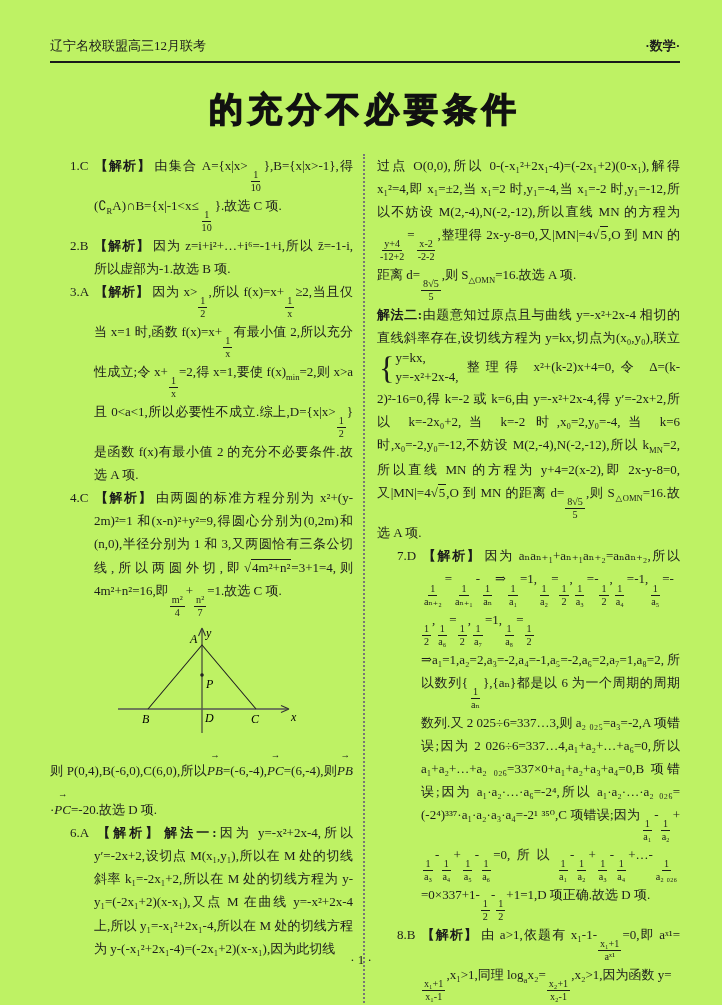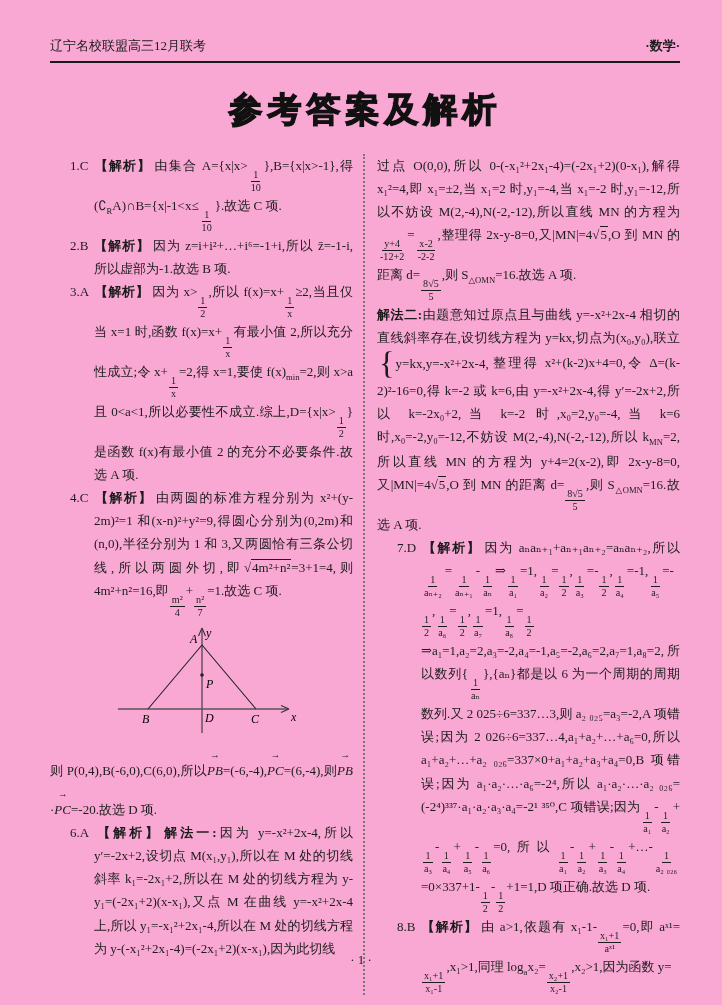--- a/index.html
+++ b/index.html
@@ -1,18 +1,18 @@
 <!DOCTYPE html>
 <html><head>
 <meta charset="utf-8">
 <style>
   html,body{margin:0;padding:0;background:#e9e9e7;}
   .page{
     width:722px;height:1005px;box-sizing:border-box;position:relative;overflow:hidden;
-    margin:0 auto;background:#f9a8d4;color:#1c1c1c;
+    margin:0 auto;background:#bef264;color:#1c1c1c;
     font-family:"Liberation Serif","DejaVu Serif",serif;
     font-size:13px;line-height:1.78;
     padding:34px 42px 0 50px;
   }
   
   .header{display:flex;justify-content:space-between;align-items:flex-end;
     border-bottom:2px solid #1a1a1a;padding-bottom:4px;font-size:13px;}
   .header .hr-right{font-weight:700;text-align:right;}
   
   .title{
@@ -43,38 +43,38 @@
   
   .sqrt{white-space:nowrap;}
   .sqrt .rad{border-top:1px solid currentColor;padding:0 1px;}
   
   .vec{position:relative;display:inline-block;font-style:italic;margin-top:16px;text-indent:0;}
   .vec::before{content:"→";position:absolute;top:-0.80em;left:0;right:0;
     text-align:center;font-size:0.72em;line-height:1;font-style:normal;}
   
   .cases{display:inline-flex;align-items:center;vertical-align:middle;text-indent:0;margin:0 2px;}
   .cases .brace{font-size:2.5em;font-weight:300;line-height:0.9;margin-right:1px;}
-  .cases .crows{display:inline-flex;text-align:left;line-height:1.45;}
+  .cases .crows{display:inline-flex;flex-direction:column;text-align:left;line-height:1.45;}
   
   .figure{text-align:center;margin:2px 0 2px 0;line-height:1;}
   .fig-label{font-style:italic;font-family:"Liberation Serif","DejaVu Serif",serif;font-size:12px;}
   
   .footer{position:absolute;left:0;right:0;bottom:34px;text-align:center;font-size:13px;}
 </style>
 </head>
 <body>
 
 <div class="page">
 
   <div class="header">
     <span class="hr-left">辽宁名校联盟高三12月联考</span>
     <span class="hr-right">·数学·</span>
   </div>
 
-  <h1 class="title">参考答案及解析</h1>
+  <h1 class="title">的充分不必要条件</h1>
 
   <div class="columns">
     <div class="col col-left" id="col-left">
         <div class="item"><span class="label">1.C</span><span class="tag">【解析】</span>由集合 A={x|x&gt;<span class="frac">
             <span class="num">1</span>
             <span class="den">10</span>
           </span>},B={x|x&gt;-1},得(∁<sub>R</sub>A)∩B={x|-1&lt;x≤<span class="frac">
             <span class="num">1</span>
             <span class="den">10</span>
           </span>}.故选 C 项.</div>

